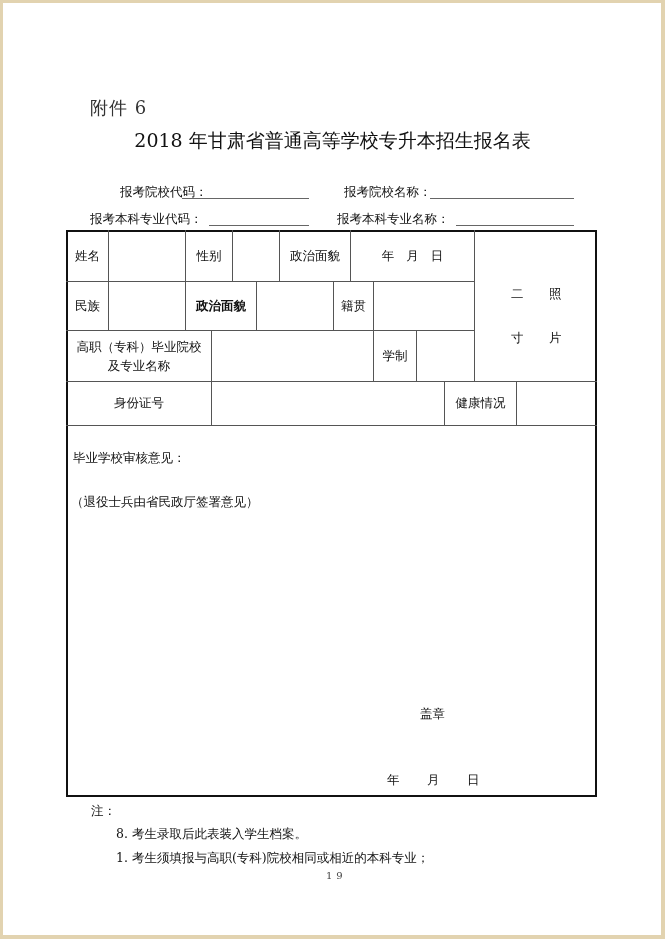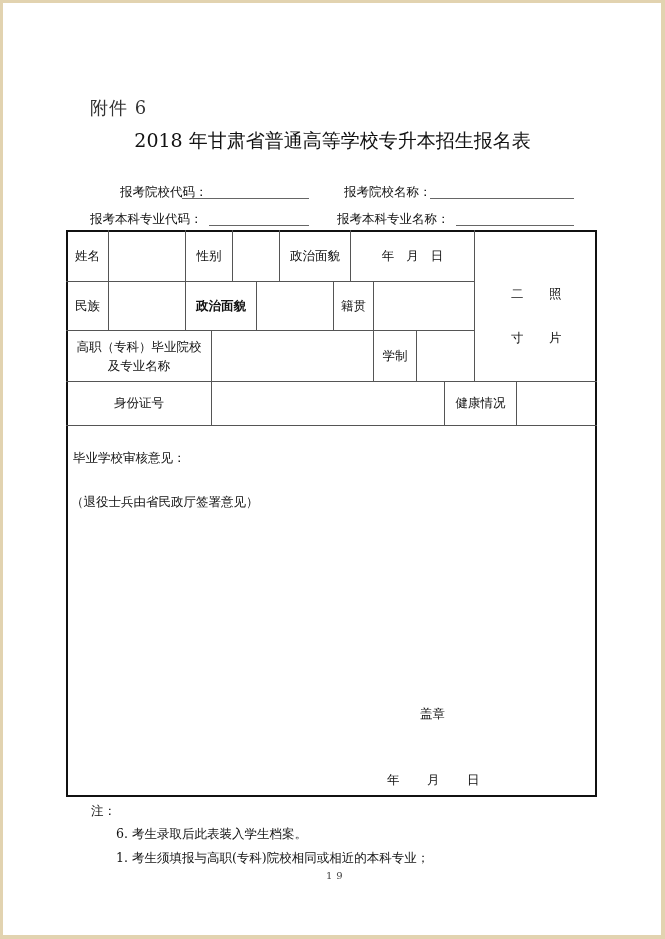--- a/index.html
+++ b/index.html
@@ -102,15 +102,15 @@
 <div class="txt" style="left:73px;top:450px;font-family:Liberation Serif, serif;">毕业学校审核意见：</div>
 <div class="txt" style="left:71px;top:494px;">（退役士兵由省民政厅签署意见）</div>
 <div class="cell" style="left:68px;top:520px;width:527px;height:170px;"></div>
 <div class="txt" style="left:420px;top:706px;">盖章</div>
 <div class="txt" style="left:387px;top:772px;">年</div>
 <div class="txt" style="left:427px;top:772px;">月</div>
 <div class="txt" style="left:467px;top:772px;">日</div>
 
 <div class="abs note" style="left:91px;top:803px;">注：</div>
 <div class="abs note" style="left:116px;top:803px;margin-top:47px;">1. 考生须填报与高职(专科)院校相同或相近的本科专业；</div>
-<div class="abs note" style="left:116px;top:826px;">6. 考生录取后此表装入学生档案。</div>
+<div class="abs note" style="left:116px;top:826px;">8. 考生录取后此表装入学生档案。</div>
 
 <div class="abs pagenum" style="left:326px;top:870px;">19</div>
 
 </body></html>

